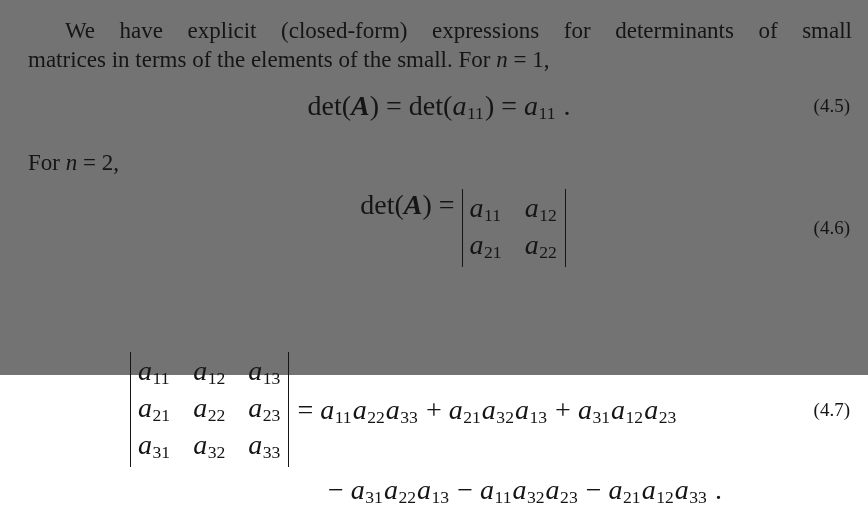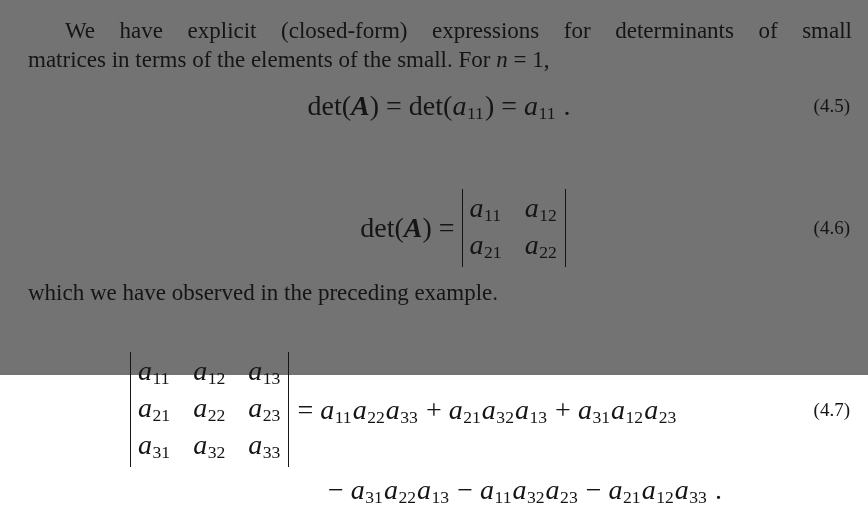--- a/index.html
+++ b/index.html
@@ -62,21 +62,21 @@
     border-left: 1.6px solid currentColor;
     border-right: 1.6px solid currentColor;
     padding: 2px 7px;
   }
   .det-cell { line-height: 33px; }
 
   .eq46-math {
     position: relative;
     left: 24px;
     display: inline-flex;
-    align-items: center;
+    align-items: flex-start;
   }
   .eq47 { position: absolute; top: 352px; left: 130px; right: 18px; }
   .eq47-row1 { display: flex; align-items: center; }
   .eq47-num { margin-left: auto; font-size: 19px; font-style: normal; }
   .eq47-line2 { margin-left: 198px; margin-top: 7px; }
   .rhs-gap { margin-left: 8px; }
 </style>
 </head>
 <body>
 
@@ -85,35 +85,35 @@
   <div class="textline" style="top:16px">
     <span class="line justify-last indent-first">We have explicit (closed-form) expressions for determinants of small</span>
     <span class="line"><span class="m-rm">matrices in terms of the elements of the small. For </span><span class="m-it">n</span><span class="m-rm"> = 1,</span></span>
   </div>
 
   <div class="eqrow" style="top:86px;height:40px">
     <span class="math"><span class="m-rm">det(</span><span class="m-bi">A</span><span class="m-rm">) = det(</span><span class="m-it">a<span class="m-sub">11</span></span><span class="m-rm">) = </span><span class="m-it">a<span class="m-sub">11</span></span><span class="m-rm"> .</span></span>
     <span class="eqnum">(4.5)</span>
   </div>
 
+  <div class="textline" style="top:148px"><span class="m-rm">For </span><span class="m-it">n</span><span class="m-rm"> = 2,</span></div>
 
   <div class="eqrow" style="top:189px;height:78px">
     <span class="eq46-math math">
         <span><span class="m-rm">det(</span><span class="m-bi">A</span><span class="m-rm">) = </span></span>
         <span class="det" style="grid-template-columns: repeat(2, auto);">
           <span class="det-cell"><span class="m-it">a<span class="m-sub">11</span></span></span>
           <span class="det-cell"><span class="m-it">a<span class="m-sub">12</span></span></span>
           <span class="det-cell"><span class="m-it">a<span class="m-sub">21</span></span></span>
           <span class="det-cell"><span class="m-it">a<span class="m-sub">22</span></span></span>
         </span>
       </span>
     <span class="eqnum">(4.6)</span>
   </div>
 
-  <div class="textline" style="top:278px">which we have observed in the preceding example.</div>
 
 
   <div class="eq47">
     <div class="eq47-row1">
       <span class="det math" style="grid-template-columns: repeat(3, auto);">
           <span class="det-cell"><span class="m-it">a<span class="m-sub">11</span></span></span>
           <span class="det-cell"><span class="m-it">a<span class="m-sub">12</span></span></span>
           <span class="det-cell"><span class="m-it">a<span class="m-sub">13</span></span></span>
           <span class="det-cell"><span class="m-it">a<span class="m-sub">21</span></span></span>
           <span class="det-cell"><span class="m-it">a<span class="m-sub">22</span></span></span>

